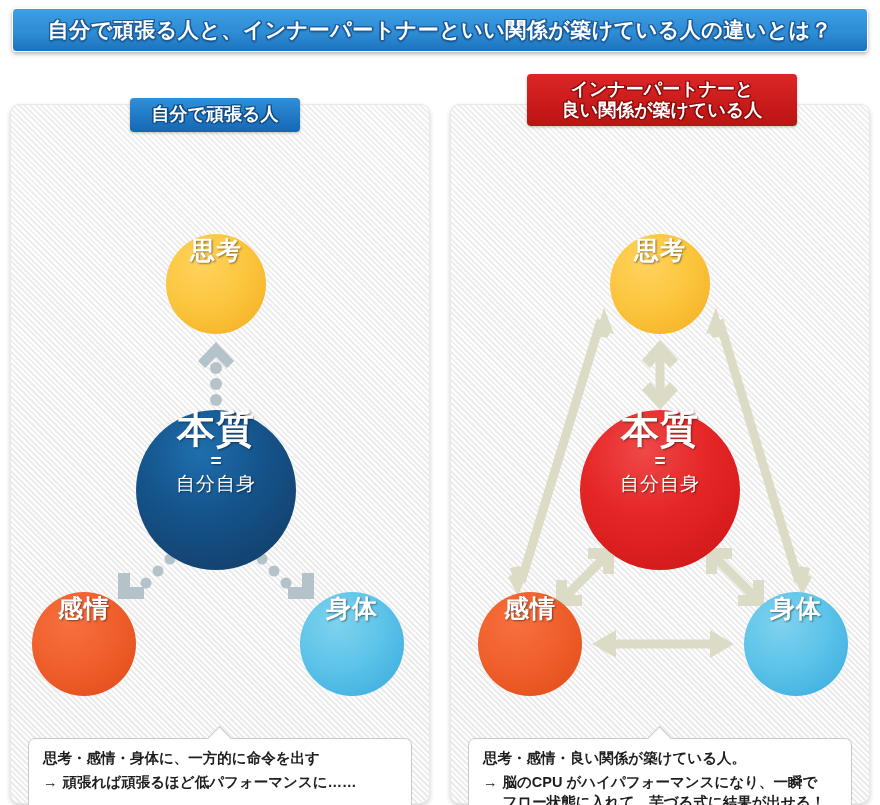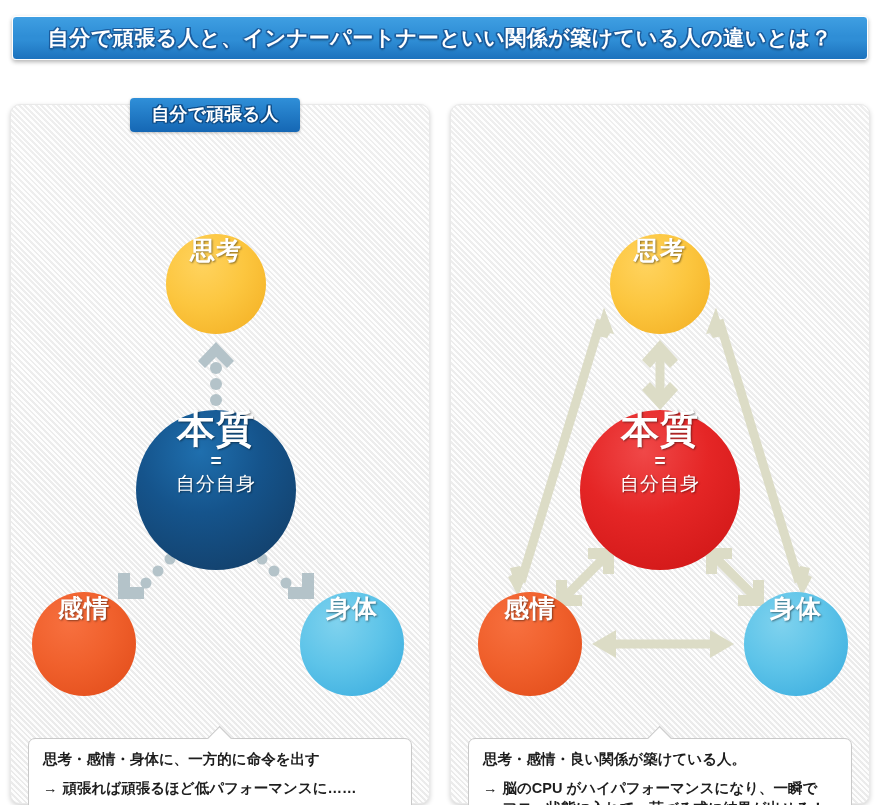--- a/index.html
+++ b/index.html
@@ -6,21 +6,21 @@
   body{
     width:880px;height:805px;
     background:#ffffff;
     font-family:"Liberation Sans","DejaVu Sans",sans-serif;
     overflow:hidden;
     position:relative;
   }
 
   
   .header-bar{
-    position:absolute;left:12px;top:16px;width:856px;height:44px;
+    position:absolute;left:12px;top:8px;width:856px;height:44px;
     border-radius:4px;
     background:linear-gradient(180deg,#3f9fe2 0%,#2f8ed6 45%,#2f8ed6 55%,#1c72bd 100%);
     box-shadow:0 2px 4px rgba(0,0,0,.30);
     display:flex;align-items:center;justify-content:center;
     border:1px solid #ffffff;
     box-sizing:border-box;
   }
   .header-title{
     color:#ffffff;font-size:21px;font-weight:bold;letter-spacing:.5px;
     text-shadow:
@@ -138,21 +138,21 @@
   .cap-right{left:468px;top:676px;width:384px;height:96px;}
   .cap-pointer{
     position:absolute;top:-13px;left:50%;margin-left:-13px;
     width:26px;height:13px;overflow:hidden;
   }
   .cap-pointer::after{
     content:"";position:absolute;left:3px;top:4px;width:18px;height:18px;
     background:#ffffff;border-left:1px solid #c9c9c9;border-top:1px solid #c9c9c9;
     transform:rotate(45deg);
   }
-  .cap-line1{font-size:14.5px;font-weight:bold;line-height:1.35;margin-bottom:8px;}
+  .cap-line1{font-size:14.5px;font-weight:bold;line-height:1.35;margin-bottom:2px;font-family:Liberation Mono, monospace;}
   .cap-body{display:flex;font-size:14.5px;font-weight:bold;line-height:1.38;}
   .cap-arrow{flex:0 0 auto;margin-right:5px;}
   .cap-text span{display:block;}
 </style>
 </head>
 <body>
 
 <div class="header-bar">
   <div class="header-title">自分で頑張る人と、インナーパートナーといい関係が築けている人の違いとは？</div>
 </div>
@@ -238,20 +238,26 @@
       <path d="M592 582 L616 568 L616 596 Z"></path>
 
       <path d="M734 582 L710 568 L710 596 Z"></path>
     </g>
   </svg>
 
   <div class="badge badge-left">
     <div class="badge-text">自分で頑張る人</div>
   </div>
 
+  <div class="badge badge-right">
+    <div class="badge-text">
+      <span>インナーパートナーと</span>
+      <span>良い関係が築けている人</span>
+    </div>
+  </div>
 
   <div class="node c-think L-think">
     <div class="n-main">思考</div>
   </div>
   <div class="node core c-core-blue L-core">
     <div class="n-main">本質</div>
     <div class="n-eq">=</div>
     <div class="n-sub">自分自身</div>
   </div>
   <div class="node c-emotion L-emotion">

